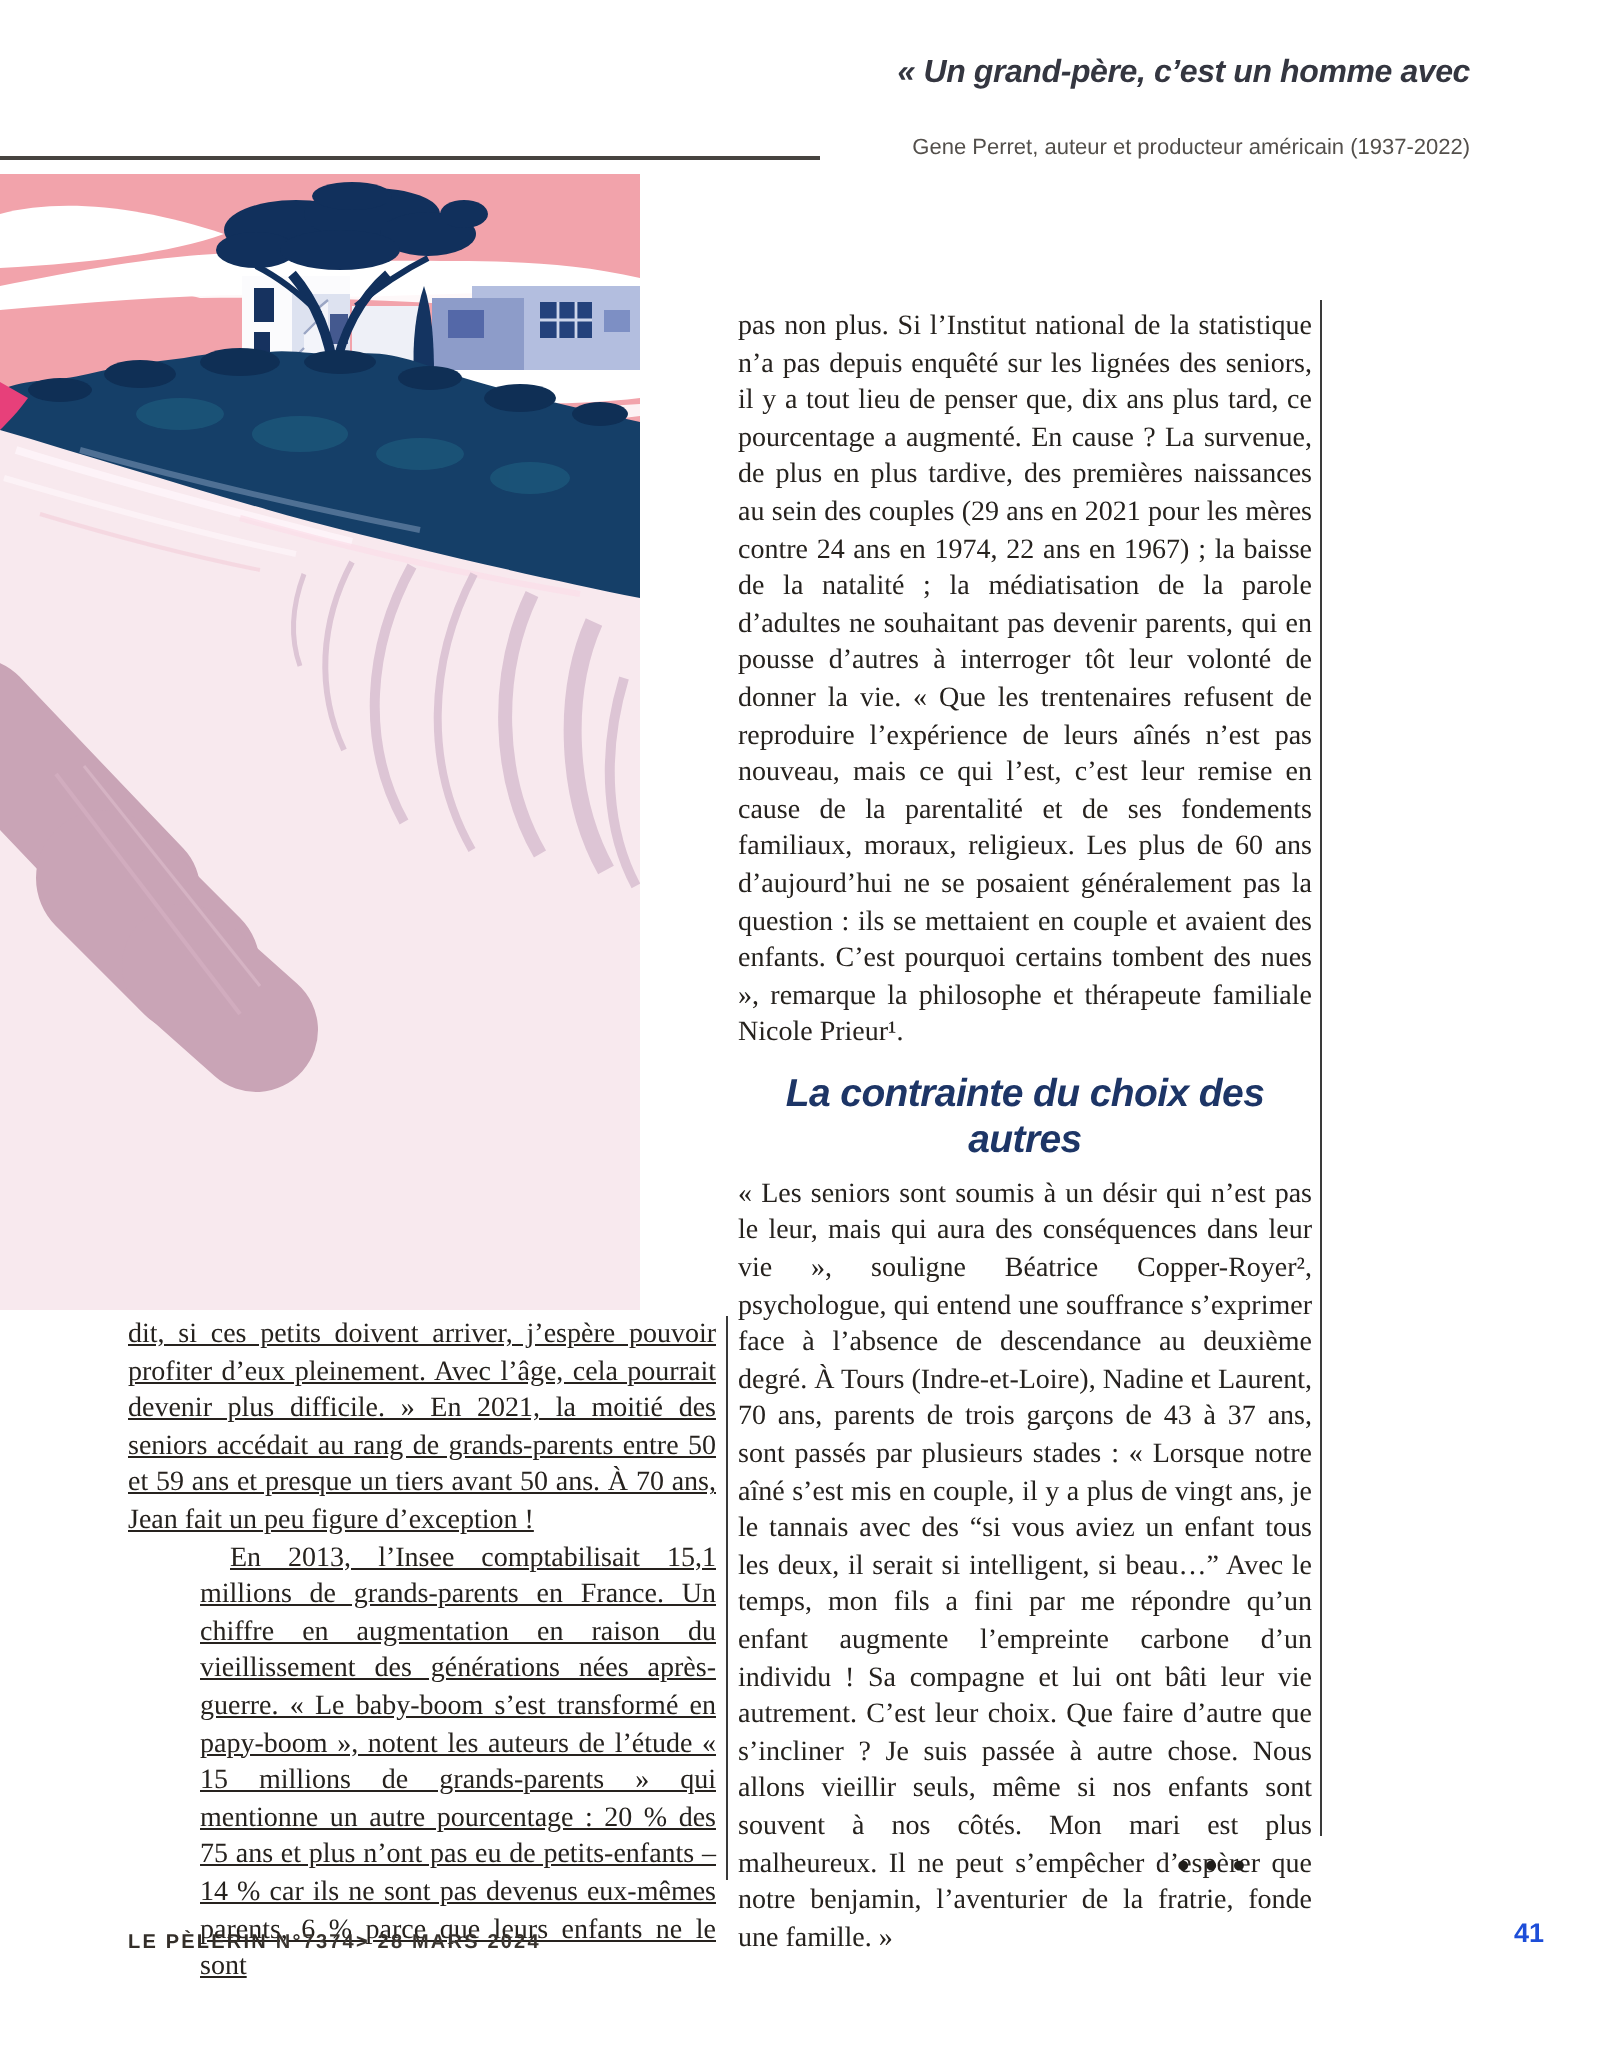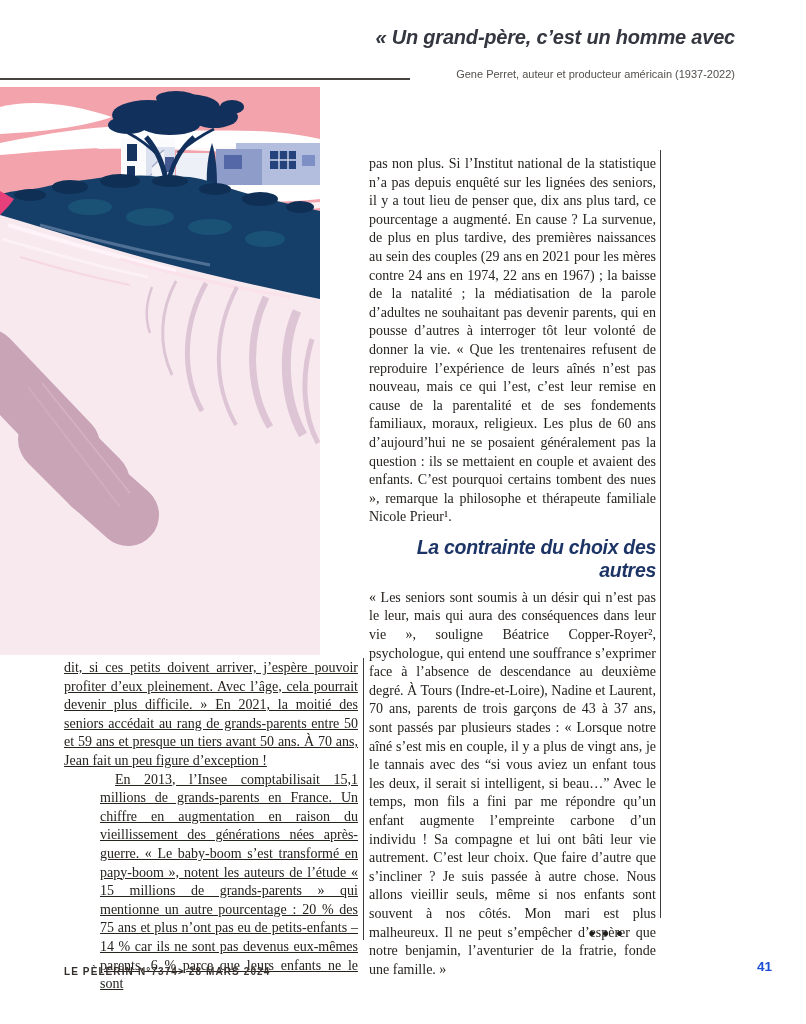--- a/index.html
+++ b/index.html
@@ -5,21 +5,21 @@
   html,body{margin:0;padding:0;background:#e9e9e9;}
   .page{
     position:relative;width:806px;height:1024px;background:#ffffff;
     margin:0 auto;overflow:hidden;
     font-family:"Liberation Serif",serif;color:#26221e;
   }
   
   .pull-quote{
     position:absolute;top:26px;right:71px;width:480px;text-align:right;
     font-family:"Liberation Sans",sans-serif;font-style:italic;font-weight:bold;
-    font-size:20px;line-height:22px;color:#343640;letter-spacing:-0.2px;
+    font-size:16px;line-height:22px;color:#343640;letter-spacing:-0.2px;
   }
   .quote-attr{
     position:absolute;top:68px;right:71px;width:480px;text-align:right;
     font-family:"Liberation Sans",sans-serif;font-size:11px;color:#534f4b;
   }
   .attr-rule{
     position:absolute;left:0;top:78px;width:410px;height:1.5px;background:#47433f;
   }
   
   .illustration{position:absolute;left:0;top:87px;width:320px;height:568px;}
@@ -28,21 +28,21 @@
     position:absolute;text-align:justify;
     font-size:14px;line-height:18.6px;color:#26221e;
   }
   .col p{margin:0;}
   .col p.indent{text-indent:15px;margin-left:36px;}
   .left-col{left:64px;top:659px;width:294px;text-decoration:underline;}
   .right-col{left:369px;top:155px;width:287px;}
   .subheading{
     font-family:"Liberation Sans",sans-serif;font-style:italic;font-weight:bold;
     font-size:19.5px;line-height:23px;color:#1d3566;letter-spacing:-0.3px;
-    margin:9px 0 7px 0;text-align:right;
+    margin:9px 0 7px 0;text-align:center;
   }
   .col-rule{position:absolute;width:1.3px;background:#3a3a3a;}
   .rule-mid{left:363px;top:658px;height:282px;}
   .rule-right{left:660px;top:150px;height:768px;}
   .dots{
     position:absolute;left:369px;top:926px;width:260px;text-align:right;
     font-family:"DejaVu Sans",sans-serif;font-size:14px;font-weight:bold;
     letter-spacing:5px;color:#1f1d1a;
   }
   

